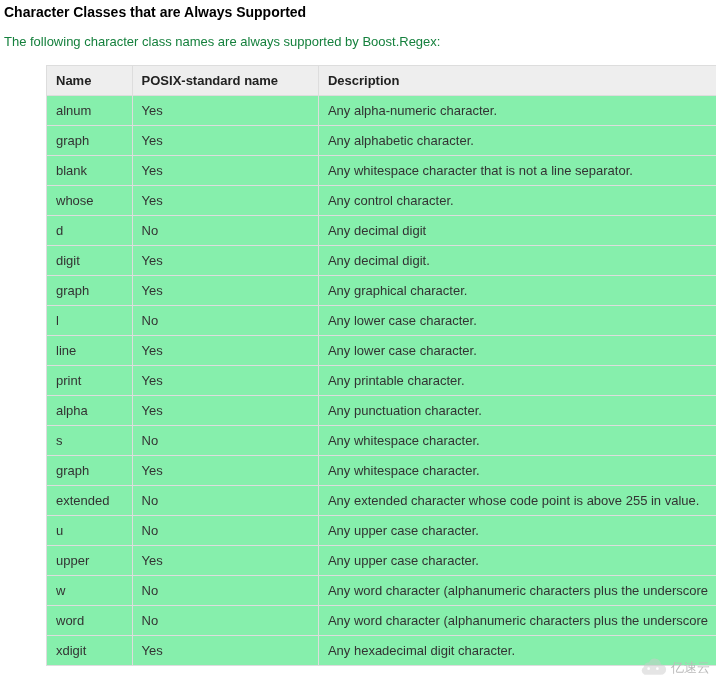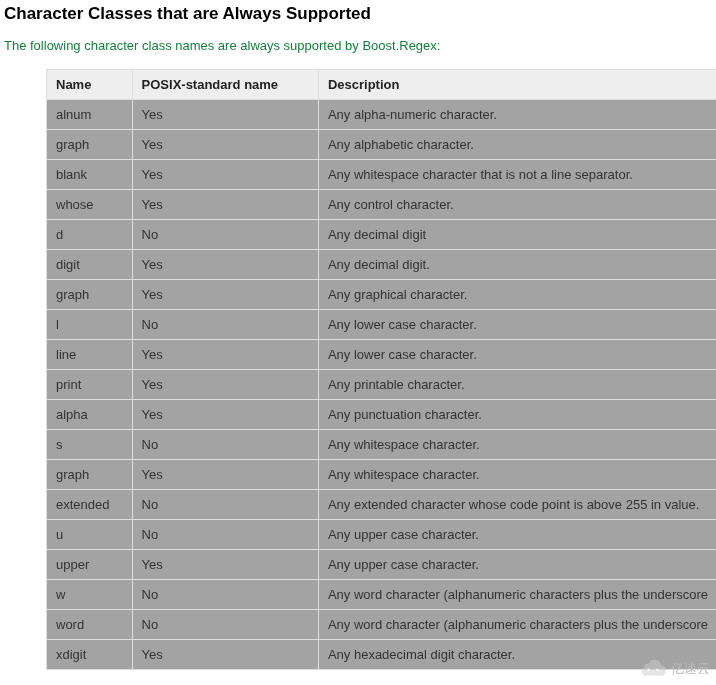--- a/index.html
+++ b/index.html
@@ -8,21 +8,21 @@
       box-sizing: border-box;
     }
     body {
       font-family: Arial, Helvetica, sans-serif;
       background: #ffffff;
       padding: 4px 2px;
       width: 716px;
       color: #333;
     }
     h2 {
-      font-size: 17px;
+      font-size: 14px;
       font-weight: bold;
       color: #000;
       margin-bottom: 14px;
       padding-left: 2px;
     }
     p.intro {
       font-size: 13px;
       color: #15803d;
       margin-bottom: 16px;
       padding-left: 2px;
@@ -45,38 +45,38 @@
       padding: 7px 9px;
       border-top: 1px solid #ddd;
       border-right: 1px solid #ddd;
       border-bottom: 1px solid #ddd;
       color: #222;
     }
     tbody td {
       padding: 7px 9px;
       border-right: 1px solid #ddd;
       border-bottom: 1px solid #ddd;
-      background: #a3a3a3;
+      background: #86efac;
       white-space: nowrap;
       overflow: hidden;
     }
     thead th:nth-child(1), tbody td:nth-child(1) { width: 86px; }
     thead th:nth-child(2), tbody td:nth-child(2) { width: 190px; }
     thead th:nth-child(3), tbody td:nth-child(3) { width: auto; }
     .watermark {
       position: fixed;
       right: 6px;
       bottom: 6px;
       font-size: 13px;
       color: #bbb;
       display: flex;
       align-items: center;
       gap: 4px;
       pointer-events: none;
-      font-family: Liberation Sans, sans-serif;
+      font-family: Liberation Mono, monospace;
     }
     .watermark svg { width: 28px; height: 18px; opacity: 0.5; }
   </style>
 </head>
 <body>
 
 <h2>Character Classes that are Always Supported</h2>
 <p class="intro">The following character class names are always supported by Boost.Regex:</p>
 
 <div class="table-wrap">

